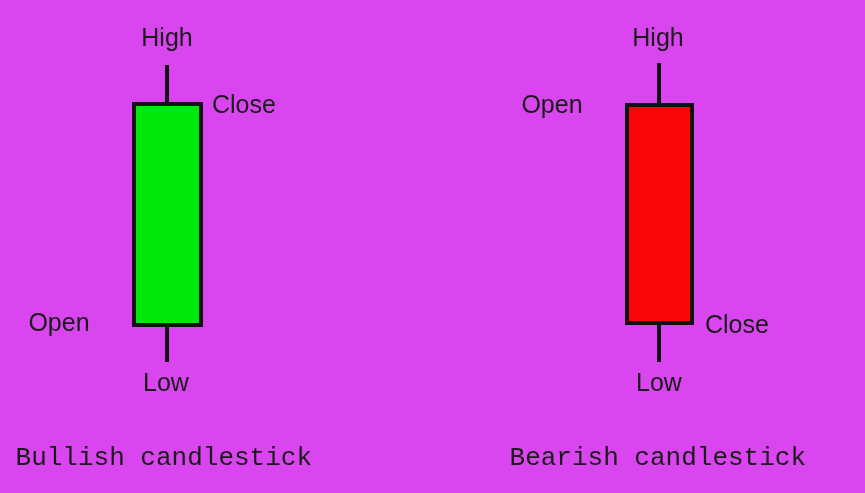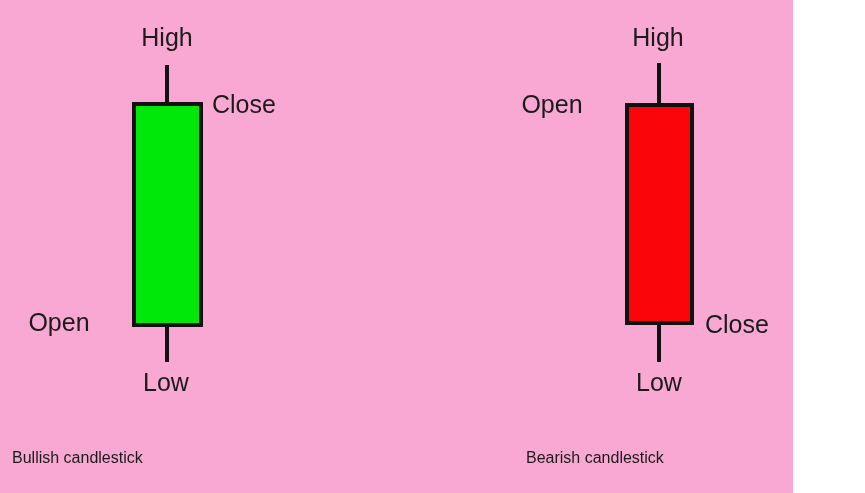--- a/index.html
+++ b/index.html
@@ -2,23 +2,23 @@
 <html><head>
 <meta charset="utf-8">
 <style>
   html, body {
     margin: 0;
     padding: 0;
     background: #ffffff;
   }
   .stage {
     position: relative;
-    width: 793px;
+    width: 865px;
     height: 493px;
-    background: #f9a8d4;
+    background: #d946ef;
     font-family: "Liberation Sans", sans-serif;
     color: #1b1b1b;
     overflow: hidden;
   }
   .wick {
     position: absolute;
     width: 4px;
     background: #111111;
   }
   .candle-body {
@@ -29,24 +29,25 @@
   .lbl {
     position: absolute;
     font-size: 25px;
     line-height: 30px;
     white-space: nowrap;
   }
   .lbl.center { text-align: center; }
   .lbl.right  { text-align: center; }
   .caption {
     position: absolute;
-    font-size: 16px;
+    font-size: 26px;
     line-height: 32px;
-    text-align: left;
+    text-align: right;
     white-space: nowrap;
+    font-family: Liberation Mono, monospace;
   }
 </style>
 </head>
 <body>
 
 <div class="stage">
 
   <div>
     <span class="lbl center" style="left:107px; top:22px; width:120px;">High</span>
 
@@ -73,16 +74,16 @@
     <span class="lbl right" style="left:492px; top:89px; width:120px;">Open</span>
 
     <div class="candle-body" style="left: 625px; top: 103px; width: 69px; height: 222px; background-color: rgb(250, 5, 10);"></div>
 
     <span class="lbl" style="left:705px; top:309px;">Close</span>
 
     <div class="wick" style="left:657px; top:322px; height:40px;"></div>
 
     <span class="lbl center" style="left:599px; top:367px; width:120px;">Low</span>
 
-    <span class="caption" style="left:526px; top:442px; width:300px;">Bearish candlestick</span>
+    <span class="caption" style="left:506px; top:442px; width:300px;">Bearish candlestick</span>
   </div>
 
 </div>
 
 </body></html>

